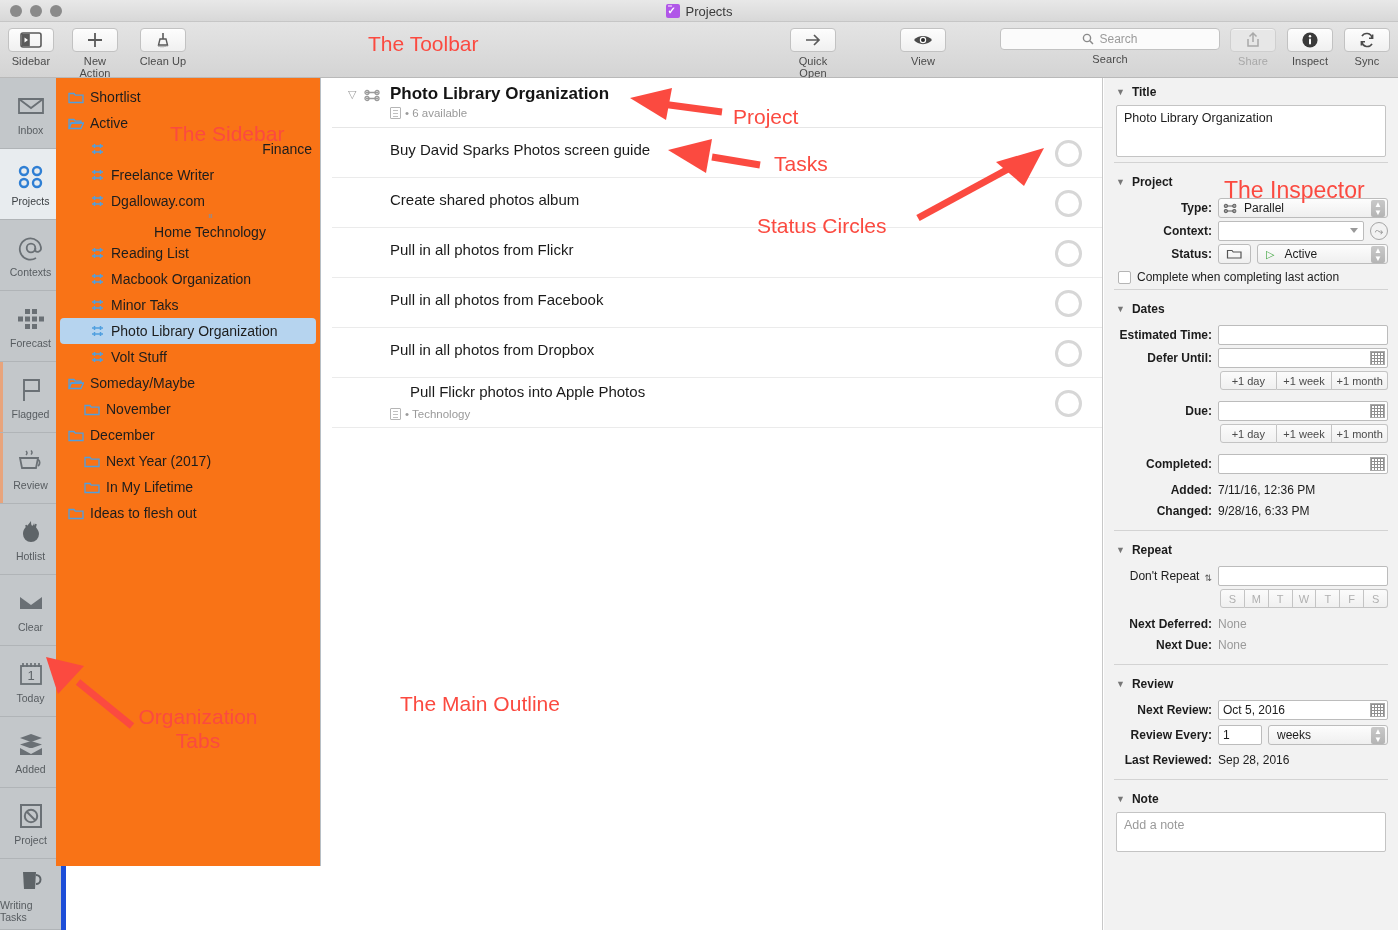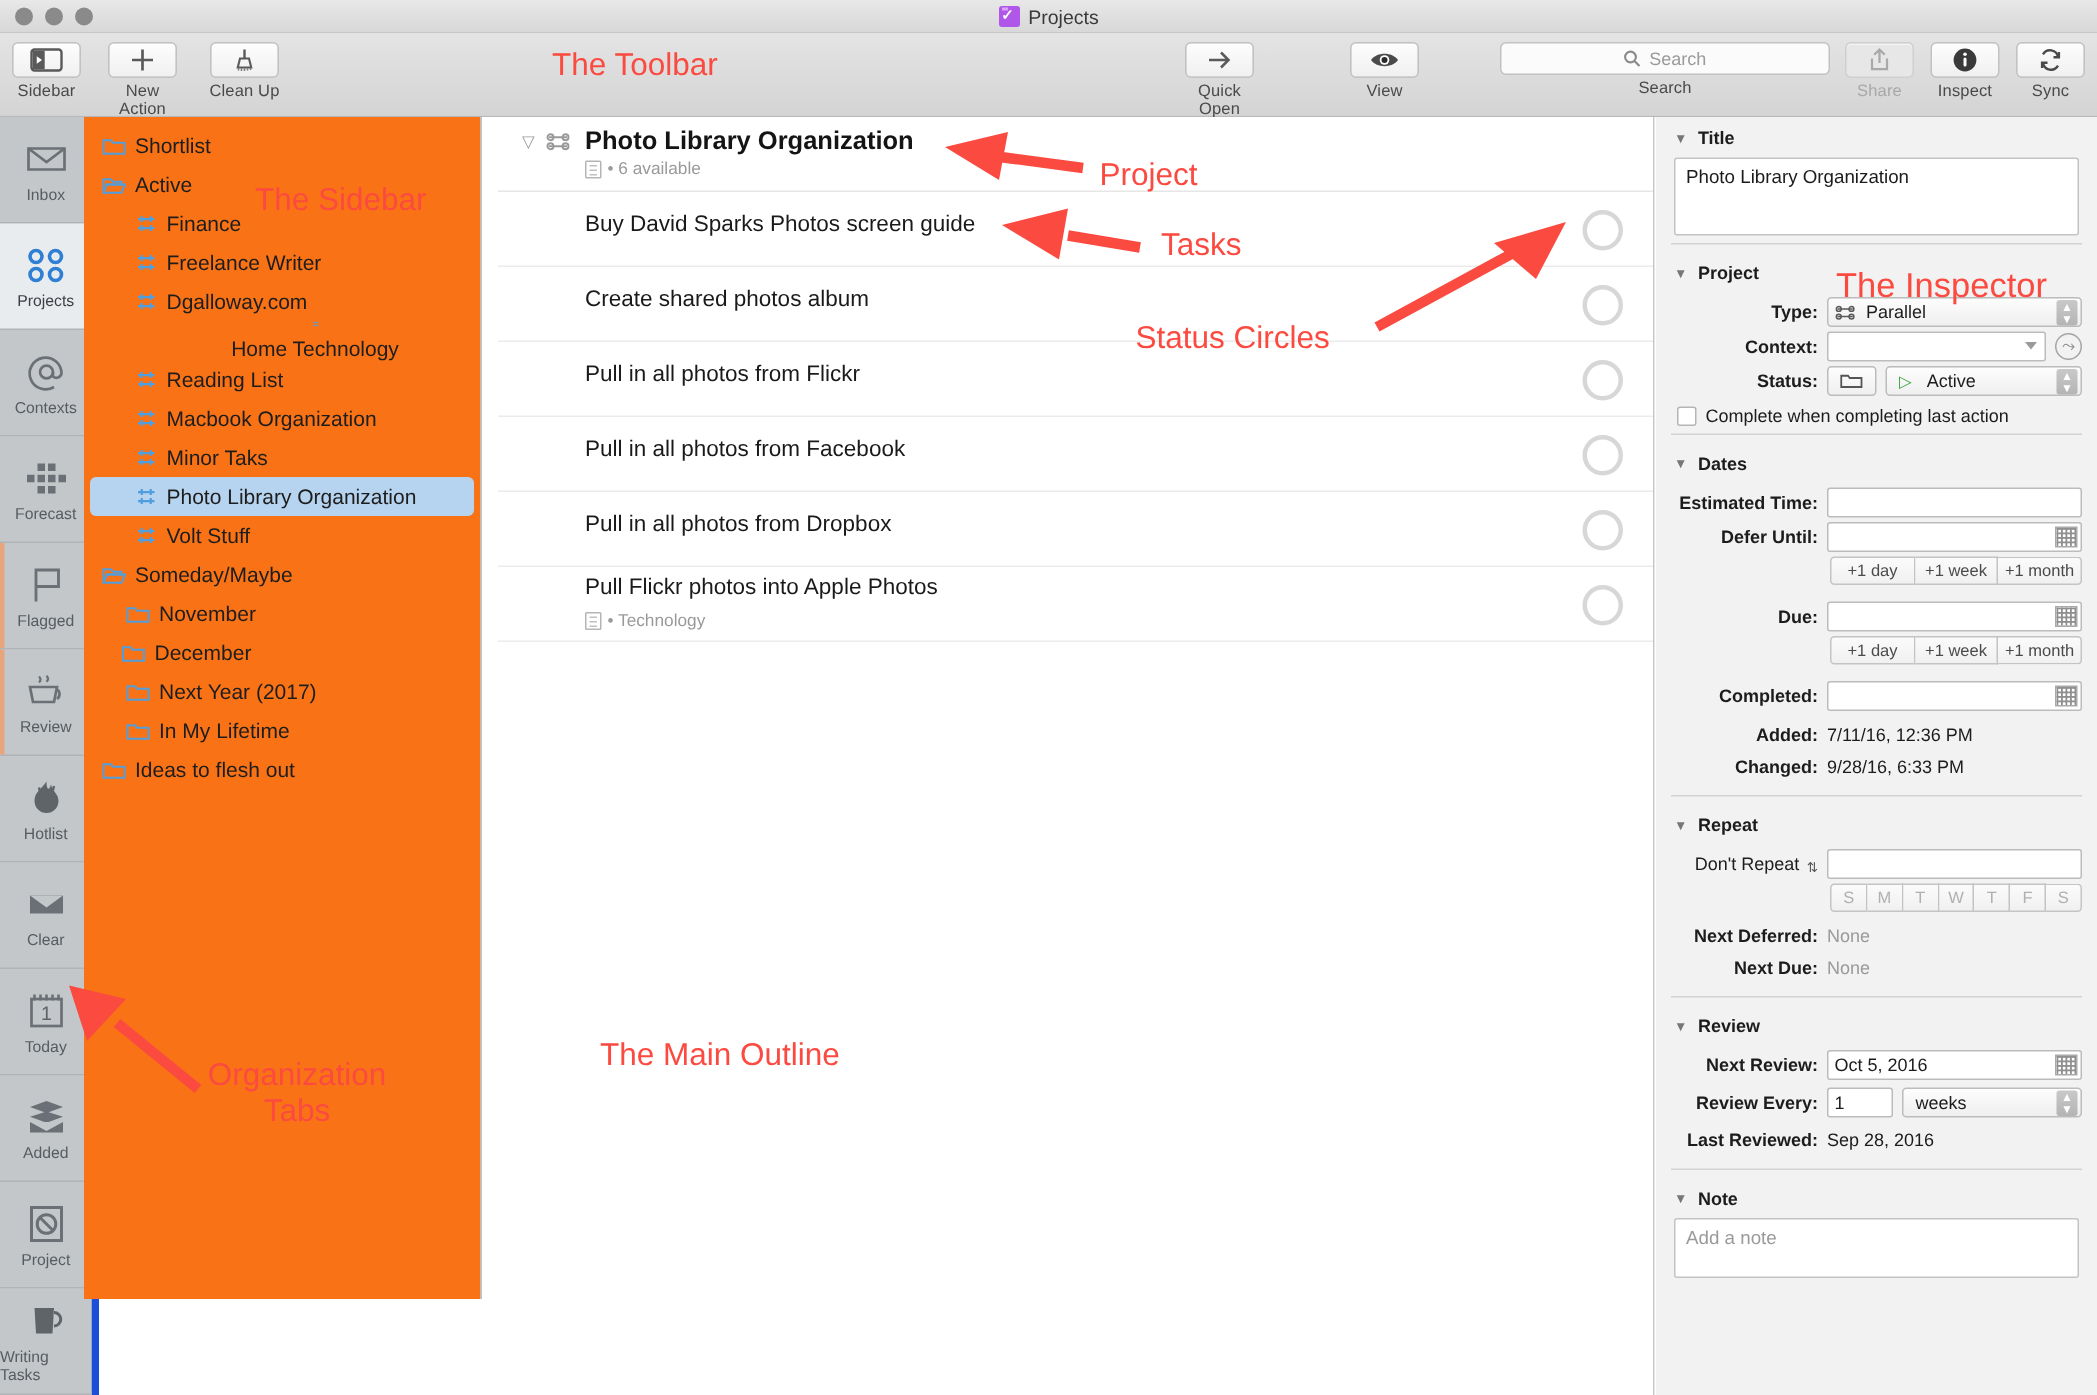--- a/index.html
+++ b/index.html
@@ -116,21 +116,21 @@
     content: ""; position: absolute; left: 2px; top: 2px; right: 2px; height: 1px;
     background: #c0c0c0;
     box-shadow: 0 3px 0 #c0c0c0, 0 6px 0 #c0c0c0;
   }
   .taskrow {
     position: relative; height: 50px; border-bottom: 1px solid #ebebeb;
   }
   .taskname {
     position: absolute; left: 58px; top: 13px; font-size: 15px; color: #1a1a1a;
   }
-  .taskrow.hassub .taskname { top: 5px; }
+  .taskrow.hassub .taskname { top: 5px; margin-left: 20px; }
   .tasksub {
     position: absolute; left: 58px; top: 30px;
     font-size: 11.5px; color: #9a9a9a; display: flex; align-items: center; gap: 4px;
   }
   .statuscircle {
     position: absolute; right: 20px; top: 12px;
     width: 27px; height: 27px; border-radius: 50%;
     border: 3px solid #d7d7d7; background: #fff;
   }
 
@@ -490,108 +490,108 @@
       </div>
 
       <div class="srow" style="padding-left:12px;">
         <svg width="16" height="13" viewBox="0 0 16 13">
           <path d="M1 11.5 L1 2.5 L6 2.5 L7.3 4.2 L13 4.2 L13 6 L3.2 6 Z" fill="none" stroke="#4f9fe0" stroke-width="1.3"></path>
           <path d="M3.2 6 L15.4 6 L13 11.5 L1 11.5 Z" fill="none" stroke="#4f9fe0" stroke-width="1.3"></path>
         </svg>
         <span class="slabel">Active</span>
       </div>
 
+      <div class="srow" style="padding-left:34px;justify-content:space-between;">
+        <svg width="15" height="12" viewBox="0 0 15 12">
+          <path d="M2 3 L13 3 M2 9 L13 9" stroke="#4f9fe0" stroke-width="1.5"></path>
+          <path d="M4.5 1 L4.5 5 M10.5 1 L10.5 5 M4.5 7 L4.5 11 M10.5 7 L10.5 11" stroke="#4f9fe0" stroke-width="1.5"></path>
+        </svg>
+        <span class="slabel">Finance</span>
+      </div>
+
       <div class="srow" style="padding-left:34px;">
         <svg width="15" height="12" viewBox="0 0 15 12">
           <path d="M2 3 L13 3 M2 9 L13 9" stroke="#4f9fe0" stroke-width="1.5"></path>
           <path d="M4.5 1 L4.5 5 M10.5 1 L10.5 5 M4.5 7 L4.5 11 M10.5 7 L10.5 11" stroke="#4f9fe0" stroke-width="1.5"></path>
         </svg>
-        <span class="slabel">Finance</span>
+        <span class="slabel">Freelance Writer</span>
       </div>
 
       <div class="srow" style="padding-left:34px;">
         <svg width="15" height="12" viewBox="0 0 15 12">
           <path d="M2 3 L13 3 M2 9 L13 9" stroke="#4f9fe0" stroke-width="1.5"></path>
           <path d="M4.5 1 L4.5 5 M10.5 1 L10.5 5 M4.5 7 L4.5 11 M10.5 7 L10.5 11" stroke="#4f9fe0" stroke-width="1.5"></path>
         </svg>
-        <span class="slabel">Freelance Writer</span>
+        <span class="slabel">Dgalloway.com</span>
+      </div>
+
+      <div class="srow" style="padding-left:52px;flex-direction:column;">
+        <svg width="15" height="12" viewBox="0 0 15 12">
+          <path d="M2 3 L13 3 M2 9 L13 9" stroke="#4f9fe0" stroke-width="1.5"></path>
+          <path d="M4.5 1 L4.5 5 M10.5 1 L10.5 5 M4.5 7 L4.5 11 M10.5 7 L10.5 11" stroke="#4f9fe0" stroke-width="1.5"></path>
+        </svg>
+        <span class="slabel">Home Technology</span>
       </div>
 
       <div class="srow" style="padding-left:34px;">
         <svg width="15" height="12" viewBox="0 0 15 12">
           <path d="M2 3 L13 3 M2 9 L13 9" stroke="#4f9fe0" stroke-width="1.5"></path>
           <path d="M4.5 1 L4.5 5 M10.5 1 L10.5 5 M4.5 7 L4.5 11 M10.5 7 L10.5 11" stroke="#4f9fe0" stroke-width="1.5"></path>
         </svg>
-        <span class="slabel">Dgalloway.com</span>
-      </div>
-
-      <div class="srow" style="padding-left:52px;flex-direction:column;">
-        <svg width="15" height="12" viewBox="0 0 15 12">
-          <path d="M2 3 L13 3 M2 9 L13 9" stroke="#4f9fe0" stroke-width="1.5"></path>
-          <path d="M4.5 1 L4.5 5 M10.5 1 L10.5 5 M4.5 7 L4.5 11 M10.5 7 L10.5 11" stroke="#4f9fe0" stroke-width="1.5"></path>
-        </svg>
-        <span class="slabel">Home Technology</span>
+        <span class="slabel">Reading List</span>
       </div>
 
       <div class="srow" style="padding-left:34px;">
         <svg width="15" height="12" viewBox="0 0 15 12">
           <path d="M2 3 L13 3 M2 9 L13 9" stroke="#4f9fe0" stroke-width="1.5"></path>
           <path d="M4.5 1 L4.5 5 M10.5 1 L10.5 5 M4.5 7 L4.5 11 M10.5 7 L10.5 11" stroke="#4f9fe0" stroke-width="1.5"></path>
         </svg>
-        <span class="slabel">Reading List</span>
+        <span class="slabel">Macbook Organization</span>
       </div>
 
       <div class="srow" style="padding-left:34px;">
         <svg width="15" height="12" viewBox="0 0 15 12">
           <path d="M2 3 L13 3 M2 9 L13 9" stroke="#4f9fe0" stroke-width="1.5"></path>
           <path d="M4.5 1 L4.5 5 M10.5 1 L10.5 5 M4.5 7 L4.5 11 M10.5 7 L10.5 11" stroke="#4f9fe0" stroke-width="1.5"></path>
         </svg>
-        <span class="slabel">Macbook Organization</span>
+        <span class="slabel">Minor Taks</span>
+      </div>
+
+      <div class="srow sel" style="padding-left:30px;">
+        <svg width="15" height="12" viewBox="0 0 15 12">
+          <path d="M2 3 L13 3 M2 9 L13 9" stroke="#4f9fe0" stroke-width="1.5"></path>
+          <path d="M4.5 1 L4.5 5 M10.5 1 L10.5 5 M4.5 7 L4.5 11 M10.5 7 L10.5 11" stroke="#4f9fe0" stroke-width="1.5"></path>
+        </svg>
+        <span class="slabel">Photo Library Organization</span>
       </div>
 
       <div class="srow" style="padding-left:34px;">
         <svg width="15" height="12" viewBox="0 0 15 12">
           <path d="M2 3 L13 3 M2 9 L13 9" stroke="#4f9fe0" stroke-width="1.5"></path>
           <path d="M4.5 1 L4.5 5 M10.5 1 L10.5 5 M4.5 7 L4.5 11 M10.5 7 L10.5 11" stroke="#4f9fe0" stroke-width="1.5"></path>
         </svg>
-        <span class="slabel">Minor Taks</span>
-      </div>
-
-      <div class="srow sel" style="padding-left:30px;">
-        <svg width="15" height="12" viewBox="0 0 15 12">
-          <path d="M2 3 L13 3 M2 9 L13 9" stroke="#4f9fe0" stroke-width="1.5"></path>
-          <path d="M4.5 1 L4.5 5 M10.5 1 L10.5 5 M4.5 7 L4.5 11 M10.5 7 L10.5 11" stroke="#4f9fe0" stroke-width="1.5"></path>
-        </svg>
-        <span class="slabel">Photo Library Organization</span>
-      </div>
-
-      <div class="srow" style="padding-left:34px;">
-        <svg width="15" height="12" viewBox="0 0 15 12">
-          <path d="M2 3 L13 3 M2 9 L13 9" stroke="#4f9fe0" stroke-width="1.5"></path>
-          <path d="M4.5 1 L4.5 5 M10.5 1 L10.5 5 M4.5 7 L4.5 11 M10.5 7 L10.5 11" stroke="#4f9fe0" stroke-width="1.5"></path>
-        </svg>
         <span class="slabel">Volt Stuff</span>
       </div>
 
       <div class="srow" style="padding-left:12px;">
         <svg width="16" height="13" viewBox="0 0 16 13">
           <path d="M1 11.5 L1 2.5 L6 2.5 L7.3 4.2 L13 4.2 L13 6 L3.2 6 Z" fill="none" stroke="#4f9fe0" stroke-width="1.3"></path>
           <path d="M3.2 6 L15.4 6 L13 11.5 L1 11.5 Z" fill="none" stroke="#4f9fe0" stroke-width="1.3"></path>
         </svg>
         <span class="slabel">Someday/Maybe</span>
       </div>
 
       <div class="srow" style="padding-left:28px;">
         <svg width="16" height="13" viewBox="0 0 16 13">
           <path d="M1 2.5 L6 2.5 L7.3 4.2 L15 4.2 L15 11.5 L1 11.5 Z" fill="none" stroke="#4f9fe0" stroke-width="1.3"></path>
         </svg>
         <span class="slabel">November</span>
       </div>
 
-      <div class="srow" style="padding-left:25px;">
+      <div class="srow" style="padding-left:12px;">
         <svg width="16" height="13" viewBox="0 0 16 13">
           <path d="M1 2.5 L6 2.5 L7.3 4.2 L15 4.2 L15 11.5 L1 11.5 Z" fill="none" stroke="#4f9fe0" stroke-width="1.3"></path>
         </svg>
         <span class="slabel">December</span>
       </div>
 
       <div class="srow" style="padding-left:28px;">
         <svg width="16" height="13" viewBox="0 0 16 13">
           <path d="M1 2.5 L6 2.5 L7.3 4.2 L15 4.2 L15 11.5 L1 11.5 Z" fill="none" stroke="#4f9fe0" stroke-width="1.3"></path>
         </svg>

